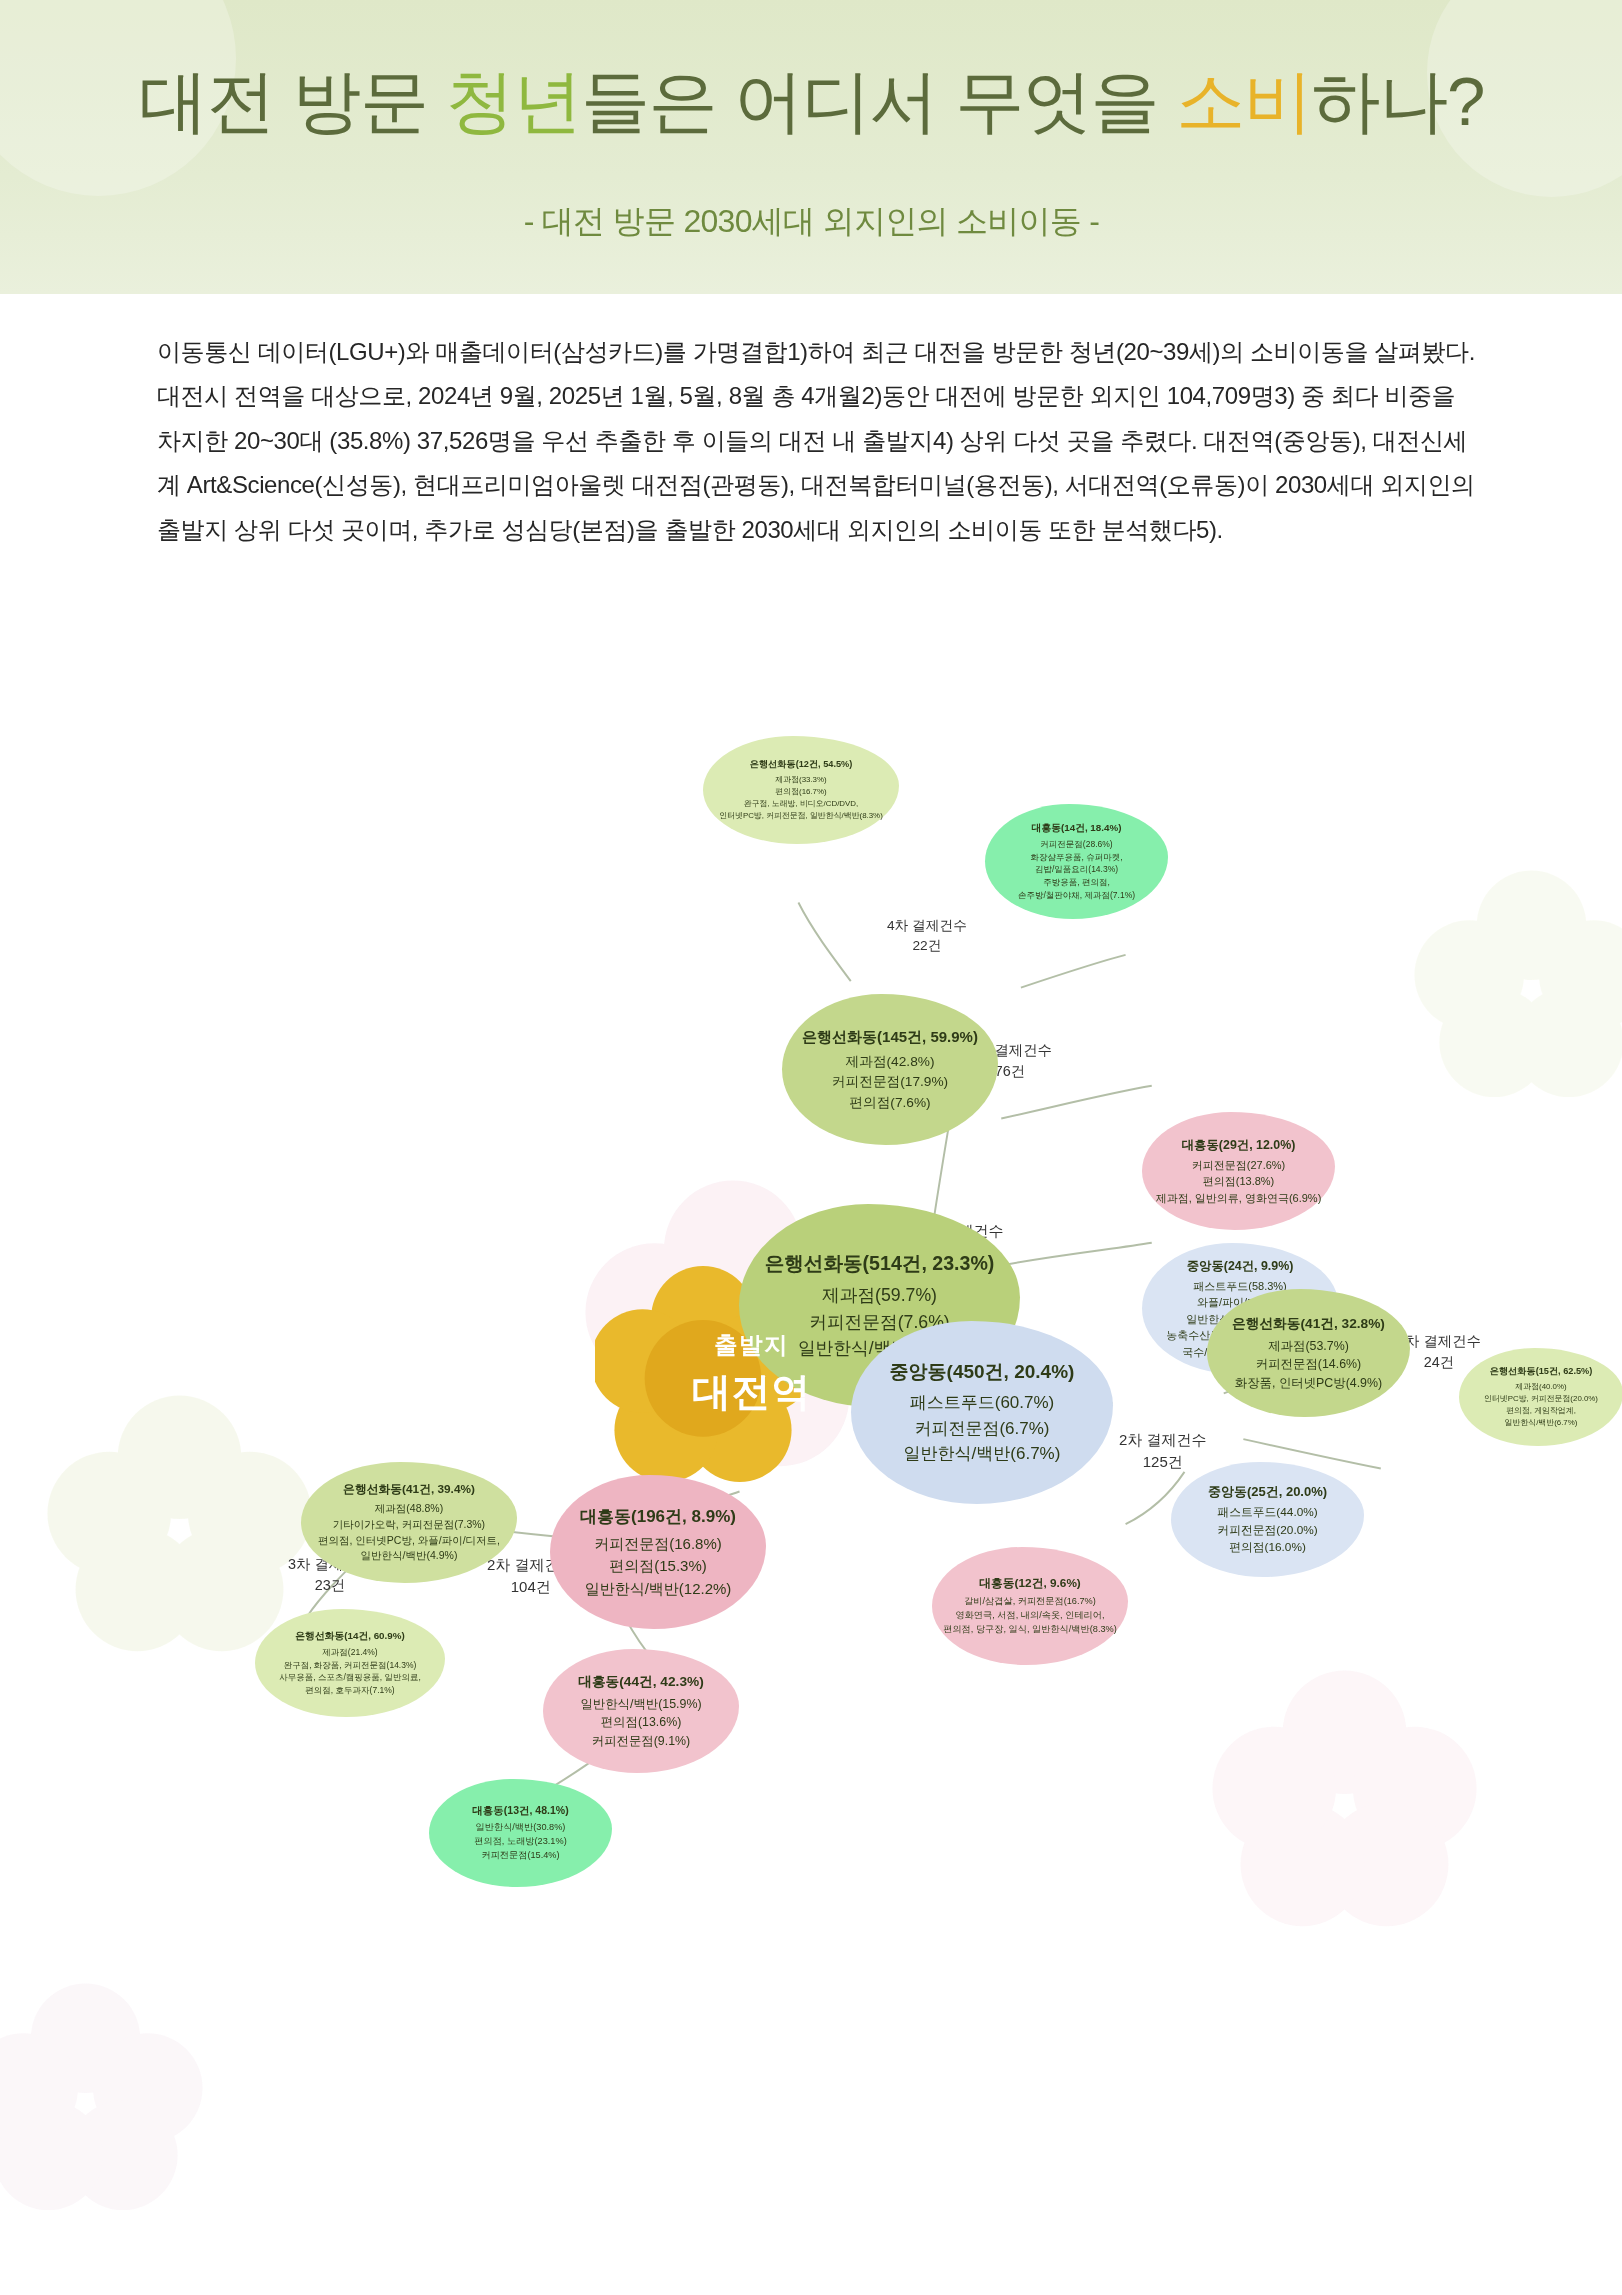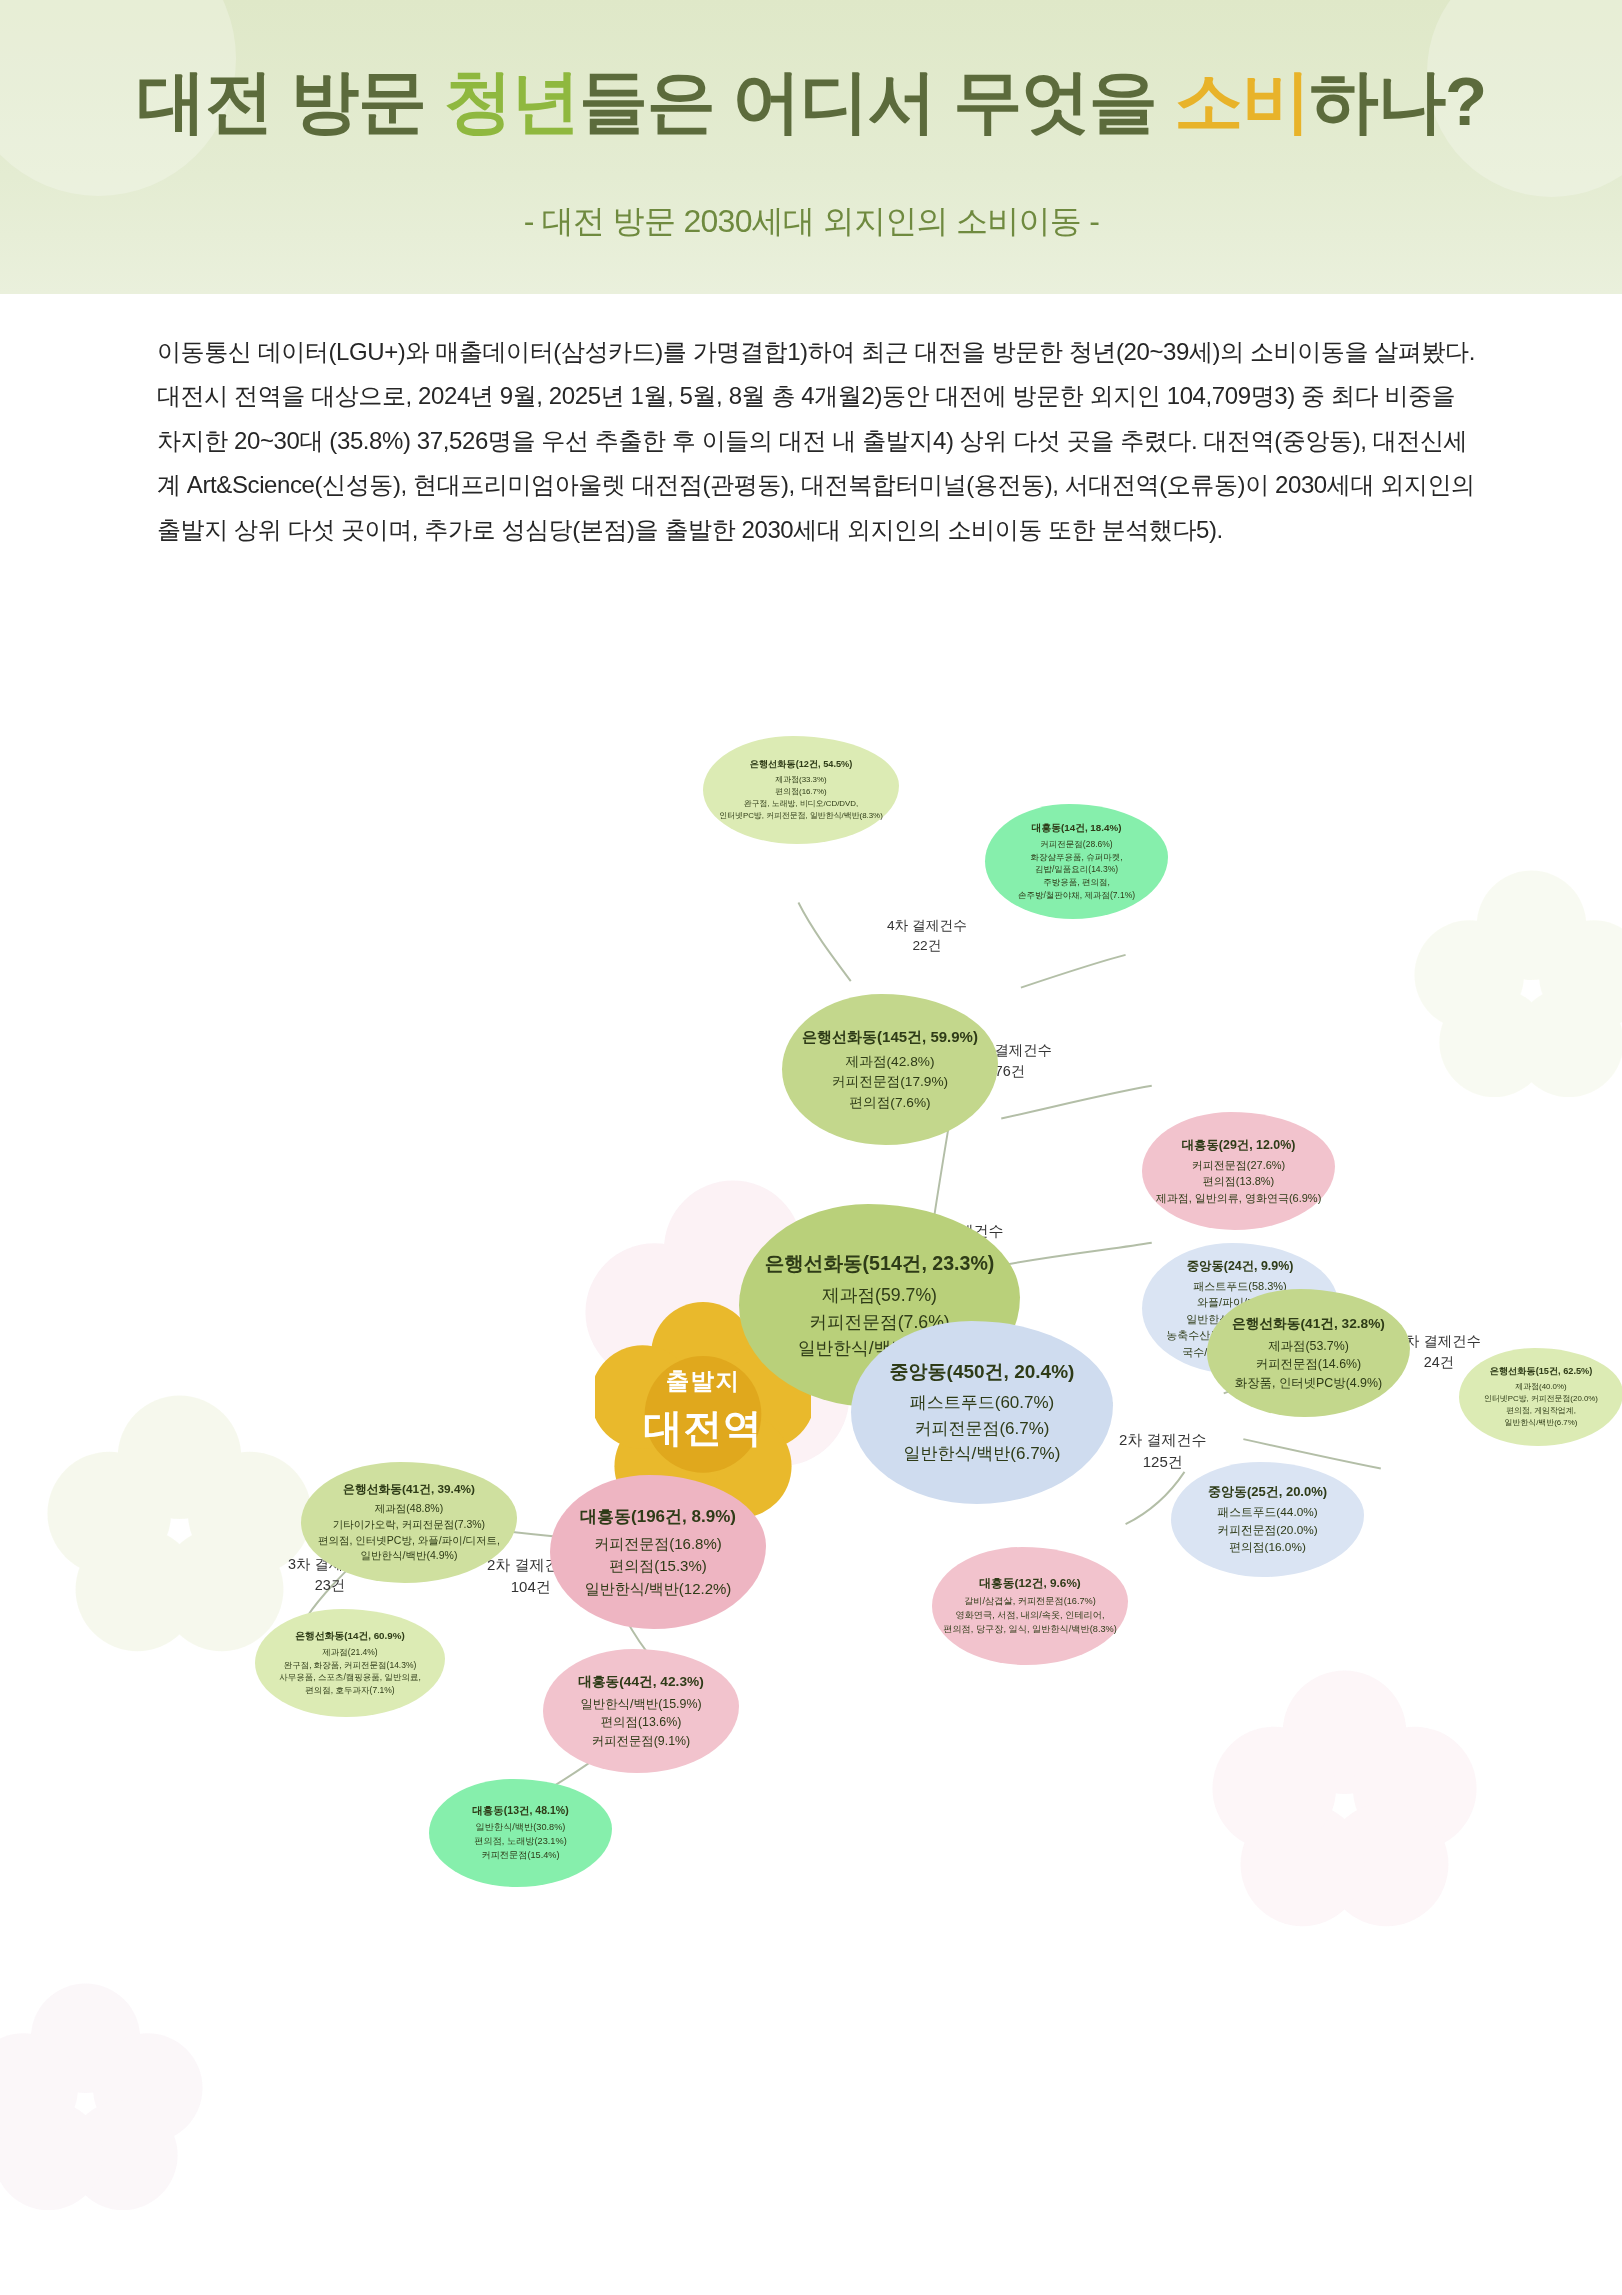--- a/index.html
+++ b/index.html
@@ -27,21 +27,21 @@
     position: absolute;
     border-radius: 50%;
     background: rgba(255,255,255,0.25);
   }
   .title {
     position: absolute;
     left: 0; top: 56px;
     width: 1623px;
     text-align: center;
     font-size: 69px;
-    font-weight: bold;
+    font-weight: normal;
     letter-spacing: -1.3px;
     white-space: nowrap;
   }
   .title .t-dark { color: #5c6b3c; }
   .title .t-green { color: #8fb83f; }
   .title .t-yellow { color: #e8b32a; }
   .subtitle {
     position: absolute;
     left: 0; top: 200px;
     width: 1623px;
@@ -209,21 +209,21 @@
       <path d="M1900,1180 C1990,1200 2060,1215 2110,1225"></path>
       <path d="M1810,1230 C1790,1260 1760,1290 1720,1310"></path>
       <path d="M1130,1260 C1070,1280 1000,1300 950,1320"></path>
       <path d="M860,1330 C760,1320 680,1310 620,1300"></path>
       <path d="M560,1350 C520,1390 490,1420 470,1450"></path>
       <path d="M930,1400 C950,1450 980,1500 1010,1530"></path>
       <path d="M980,1610 C940,1650 880,1690 830,1720"></path>
     </g>
   </svg>
 
-  <div class="start-node" style="left:595px; top:635px;">
+  <div class="start-node" style="left:595px; top:599px;align-items:flex-end;">
     <svg class="start-petals" viewBox="0 0 100 100">
       <g fill="#e9b92c">
         <circle cx="50" cy="24" r="24"></circle>
           <circle cx="78" cy="44" r="24"></circle>
           <circle cx="67" cy="76" r="24"></circle>
           <circle cx="33" cy="76" r="24"></circle>
           <circle cx="22" cy="44" r="24"></circle>
       </g>
       <circle cx="50" cy="52" r="27" fill="#e0a81d"></circle>
     </svg>

